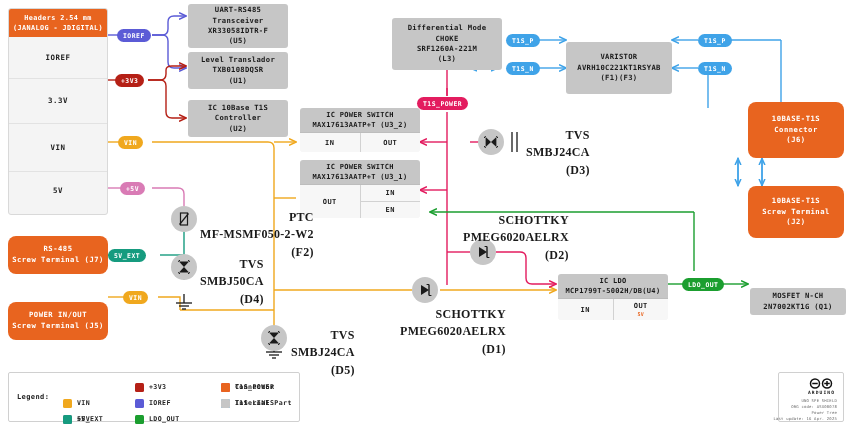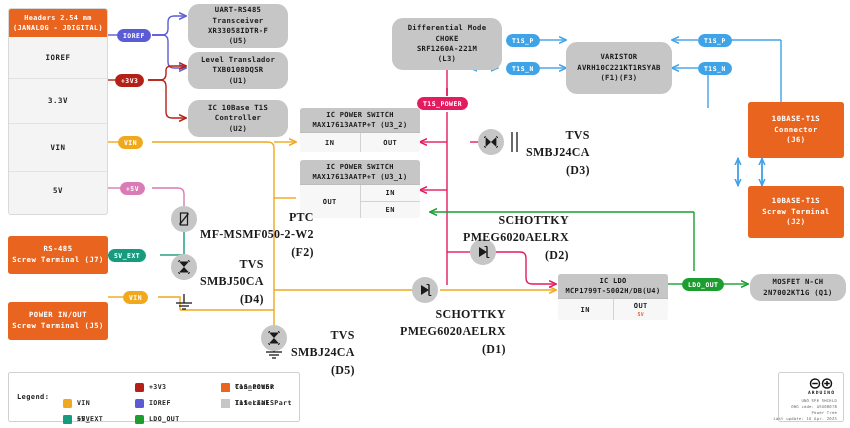--- a/index.html
+++ b/index.html
@@ -12,36 +12,36 @@
   }
   #stage{position:absolute;left:0;top:0;width:850px;height:428px;}
   svg#wires{position:absolute;left:0;top:0;width:850px;height:428px;pointer-events:none;}
 
   .node{position:absolute;box-sizing:border-box;}
 
   
   .part{
     background:#c6c6c6;
     color:#1a1a1a;
-    border-radius:11px;
+    border-radius:3px;
     display:flex;align-items:center;justify-content:center;
     text-align:center;
     font-size:7.2px;
     line-height:1.45;
     letter-spacing:.3px;
     font-weight:bold;
     padding:2px 3px;
   }
   .part .ln{display:block;white-space:nowrap;}
 
   
   .conn{
     background:#e8641f;
     color:#ffffff;
-    border-radius:3px;
+    border-radius:8px;
     display:flex;align-items:center;justify-content:center;
     text-align:center;
     font-size:7.2px;
     line-height:1.5;
     letter-spacing:.5px;
     font-weight:bold;
     padding:2px;
   }
   .conn .ln{display:block;white-space:nowrap;}
 
@@ -343,21 +343,21 @@
   </div>
 
   <div class="node part" style="left:566px;top:18px;width:106px;height:52px;margin-top:24px;">
     <div>
       <span class="ln">VARISTOR</span>
       <span class="ln">AVRH10C221KT1RSYAB</span>
       <span class="ln">(F1)(F3)</span>
     </div>
   </div>
 
-  <div class="node part" style="left:750px;top:274px;width:96px;height:27px;">
+  <div class="node part" style="left:750px;top:288px;width:96px;height:27px;">
     <div>
       <span class="ln">MOSFET N-CH</span>
       <span class="ln">2N7002KT1G (Q1)</span>
     </div>
   </div>
 
   <div class="node icbox" style="left:300px;top:108px;width:120px;height:44px;">
     <div class="ictitle">
       <span class="ln">IC POWER SWITCH</span>
       <span class="ln">MAX17613AATP+T (U3_2)</span>

